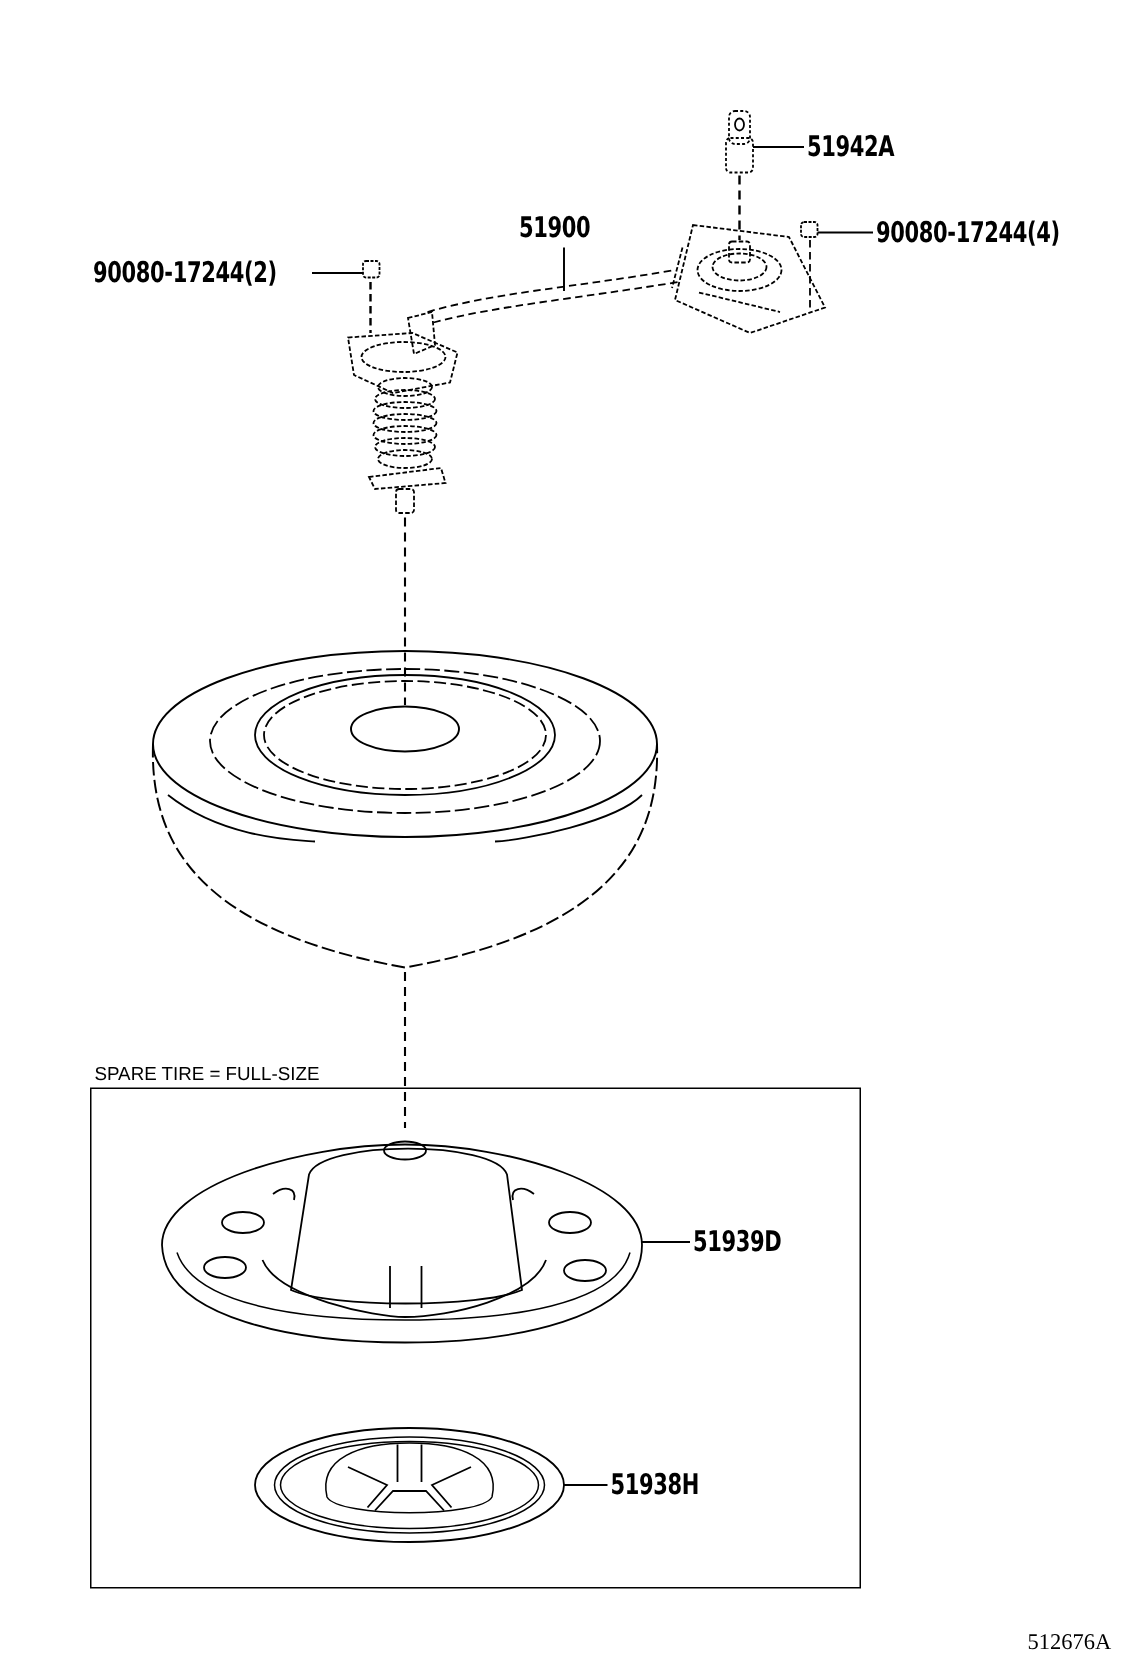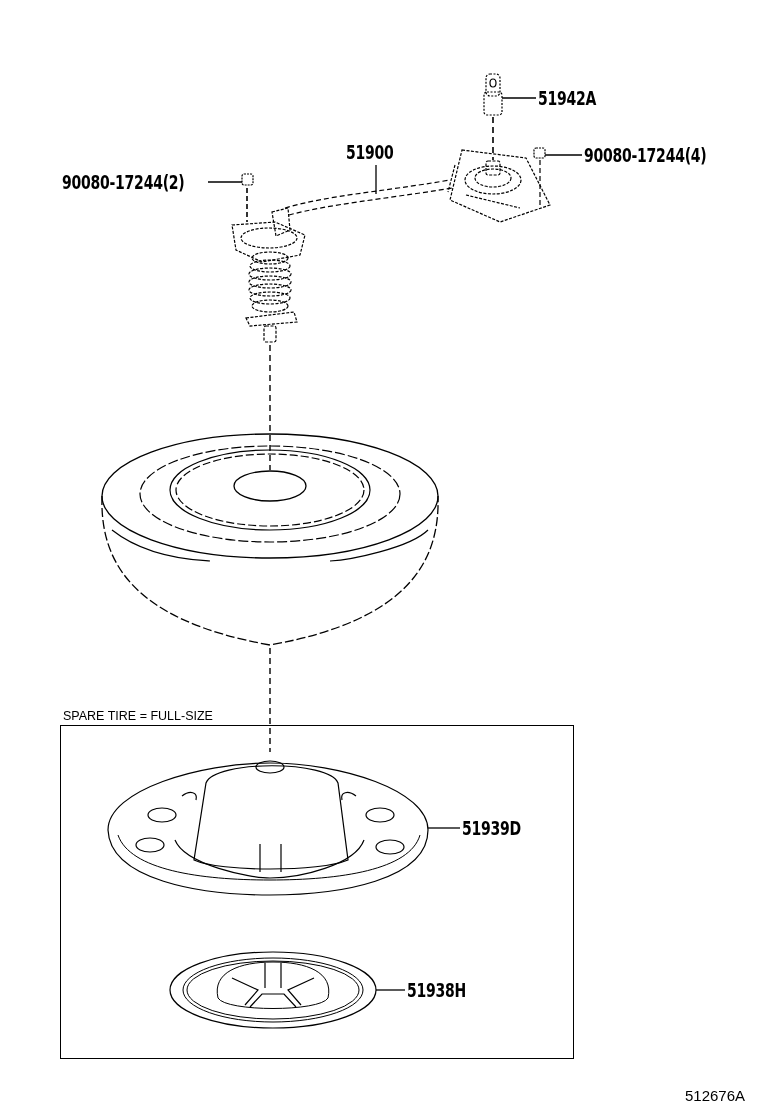--- a/index.html
+++ b/index.html
@@ -1,20 +1,20 @@
 <!DOCTYPE html>
 <html><head>
 <meta charset="utf-8">
 <style>
   html, body { margin:0; padding:0; background:#ffffff; }
   body { width:760px; height:1112px; position:relative; overflow:hidden; font-family:"Liberation Sans", sans-serif; }
   svg.diagram { position:absolute; left:0; top:0; }
   .callout { position:absolute; font-family:"DejaVu Sans Condensed","DejaVu Sans", sans-serif; font-weight:bold; font-size:19px; color:#000; letter-spacing:-0.3px; white-space:nowrap; line-height:1; transform:scaleX(0.82); transform-origin:left top; }
   .note { position:absolute; font-family:"Liberation Sans", sans-serif; font-size:12.5px; color:#000; white-space:nowrap; line-height:1; }
-  .illust-id { position:absolute; font-family:Liberation Sans, sans-serif; font-size:15px; color:#000; white-space:nowrap; line-height:1; }
+  .illust-id { position:absolute; font-family:Liberation Serif, serif; font-size:15px; color:#000; white-space:nowrap; line-height:1; }
   .frame { position:absolute; border:1.3px solid #000; box-sizing:border-box; }
 </style>
 </head>
 <body>
 
 <svg class="diagram" width="760" height="1112" viewBox="0 0 760 1112" xmlns="http://www.w3.org/2000/svg" fill="none" stroke="#000" stroke-width="1.2">
 
   <g>
     <rect x="486" y="74" width="14" height="22" rx="4" stroke-dasharray="2 1.5"></rect>
     <ellipse cx="493" cy="83" rx="3" ry="4"></ellipse>

